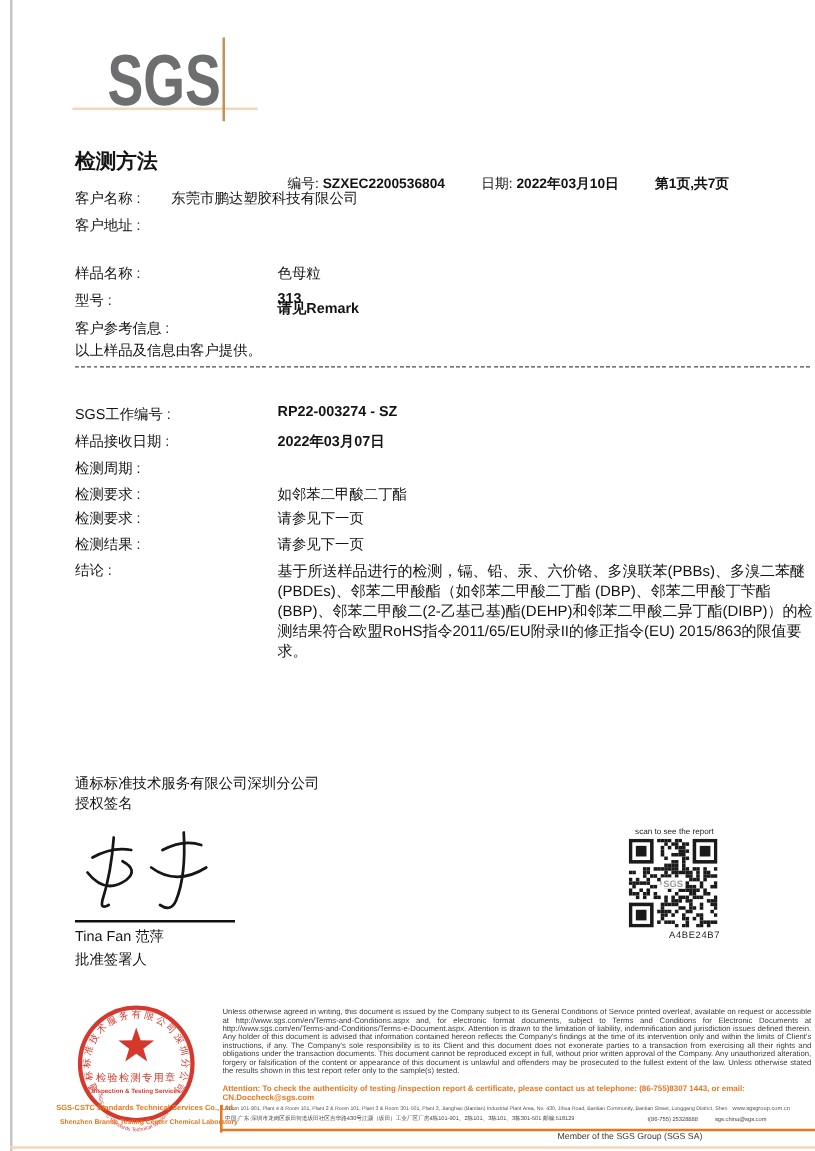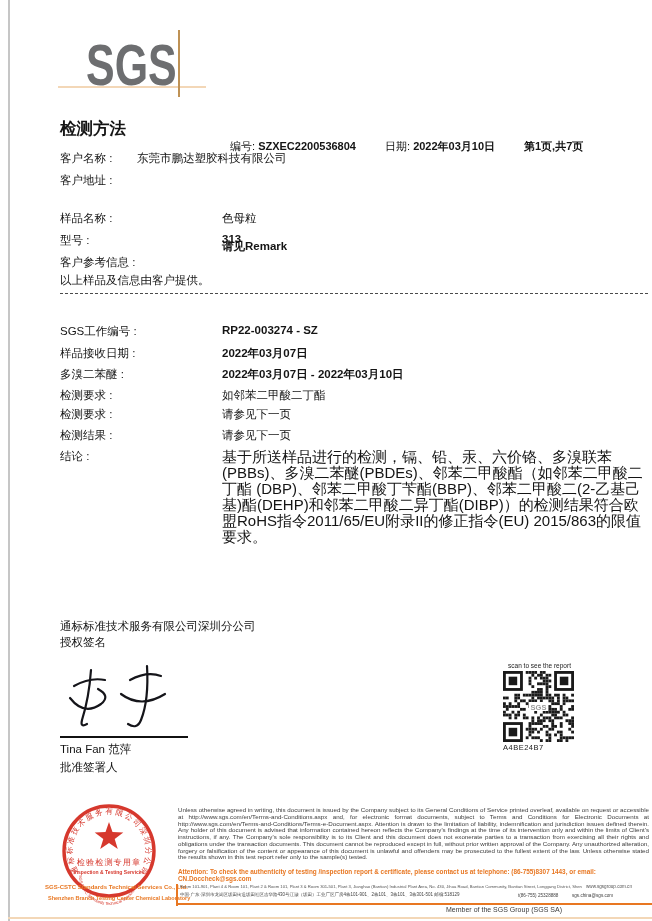--- a/index.html
+++ b/index.html
@@ -12,25 +12,25 @@
   .v2{left:222px}
   .b{font-weight:bold}
   #logo-text{left:86px;top:36px;font-size:58px;font-weight:bold;color:#6d6e70;
              letter-spacing:0;line-height:1;transform:scaleX(0.74);transform-origin:left top;}
   #logo-hline{left:58px;top:86px;width:148px;height:2px;background:#f3d7b7;}
   #logo-vline{left:178px;top:30px;width:2px;height:67px;background:#bf9255;}
   #title{left:60px;top:118px;font-size:16.5px;font-weight:bold;}
   .hdr{top:139px;font-size:11px;}
   #divider{left:60px;top:293px;width:589px;height:1px;
            background:repeating-linear-gradient(90deg,#4a4a4a 0 3px,transparent 3px 5px);}
-  #conclusion-val{left:222px;top:449px;width:430px;font-size:15px;line-height:16px;
+  #conclusion-val{left:222px;top:449px;width:430px;font-size:12px;line-height:16px;
                   white-space:normal;color:#141414;}
   #sig-line{left:60px;top:736px;width:128px;height:2px;background:#111;}
   .qr-cap{left:503px;top:662px;width:73px;font-size:6.5px;text-align:center;color:#222;}
-  .qr-id{left:503px;top:743px;width:73px;font-size:7.5px;text-align:left;color:#222;letter-spacing:.5px;}
+  .qr-id{left:503px;top:743px;width:73px;font-size:7.5px;text-align:right;color:#222;letter-spacing:.5px;}
   .lab-orange{color:#e87722;font-weight:bold;}
   #lab1{left:45px;top:884px;font-size:6px;}
   #lab2{left:48px;top:895px;font-size:5.5px;}
   #legal{position:absolute;left:178px;top:807px;width:471px;height:61px;overflow:hidden;
          font-size:6.2px;line-height:6.75px;text-align:justify;color:#3c3c3c;}
   #attention{position:absolute;left:178px;top:868px;width:471px;font-size:6.4px;line-height:7px;
              color:#e87722;font-weight:bold;white-space:normal;}
   #addr-en{left:180px;top:884px;width:402px;overflow:hidden;font-size:4.2px;color:#555;}
   #website{left:586px;top:884px;font-size:4.6px;color:#555;}
   #addr-cn{left:180px;top:892px;font-size:4.5px;color:#444;}
@@ -77,22 +77,21 @@
   <div class="lbl" style="top:255px">客户参考信息 :</div>
   <div class="val v2 b" style="top:239px">请见Remark</div>
   <div class="lbl" style="top:273px">以上样品及信息由客户提供。</div>
 
   <div class="abs" id="divider"></div>
 
   <div class="lbl" style="top:324px">SGS工作编号 :</div>
   <div class="val v2 b" style="top:324px">RP22-003274 - SZ</div>
   <div class="lbl" style="top:346px">样品接收日期 :</div>
   <div class="val v2 b" style="top:346px">2022年03月07日</div>
-  <div class="lbl" style="top:367px">多溴二苯醚 :</div>
-  <div class="val v2 b" style="top:367px">2022年03月07日 - 2022年03月10日</div>
+  <div class="lbl" style="top:367px">检测周期 :</div>
   <div class="lbl" style="top:388px">检测要求 :</div>
   <div class="val v2" style="top:388px">如邻苯二甲酸二丁酯</div>
   <div class="lbl" style="top:407px">检测要求 :</div>
   <div class="val v2" style="top:407px">请参见下一页</div>
   <div class="lbl" style="top:428px">检测结果 :</div>
   <div class="val v2" style="top:428px">请参见下一页</div>
   <div class="lbl" style="top:449px">结论 :</div>
   <div class="abs" id="conclusion-val">基于所送样品进行的检测，镉、铅、汞、六价铬、多溴联苯(PBBs)、多溴二苯醚(PBDEs)、邻苯二甲酸酯（如邻苯二甲酸二丁酯 (DBP)、邻苯二甲酸丁苄酯(BBP)、邻苯二甲酸二(2-乙基己基)酯(DEHP)和邻苯二甲酸二异丁酯(DIBP)）的检测结果符合欧盟RoHS指令2011/65/EU附录II的修正指令(EU) 2015/863的限值要求。</div>
 
   <div class="lbl" style="top:619px">通标标准技术服务有限公司深圳分公司</div>

